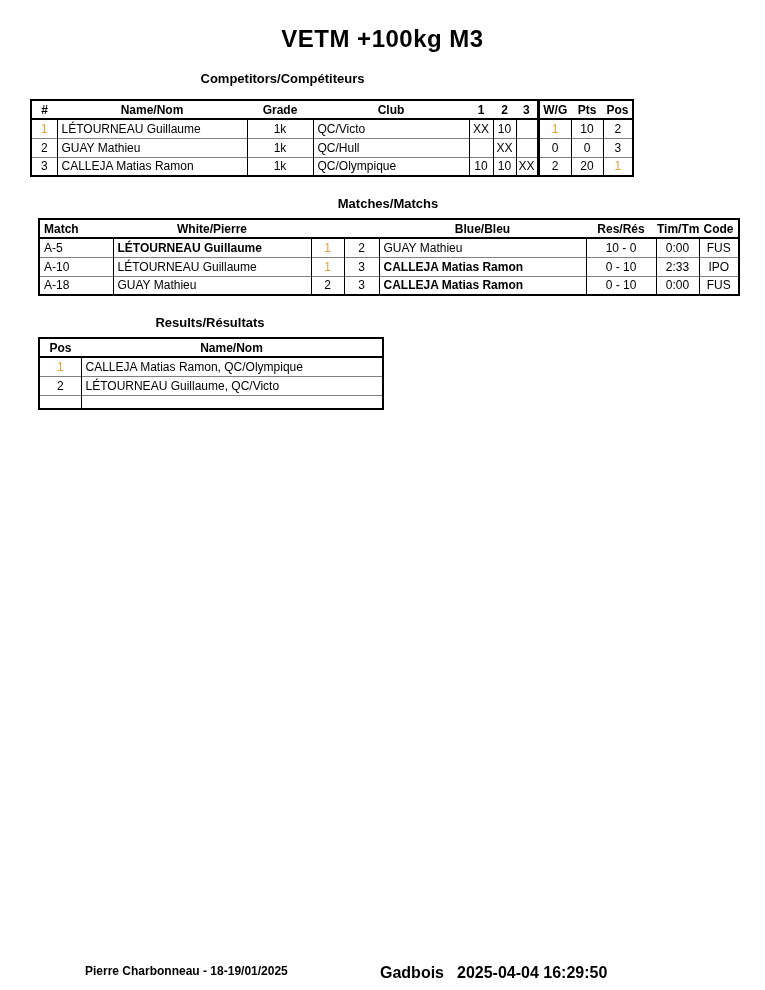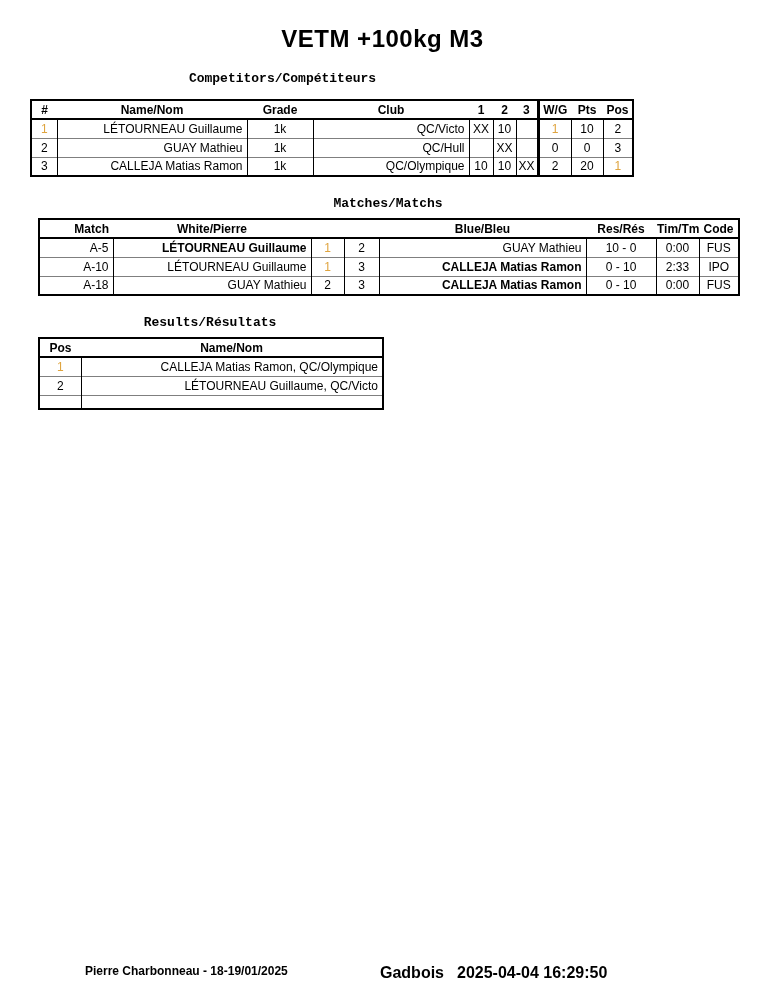--- a/index.html
+++ b/index.html
@@ -5,21 +5,21 @@
   html,body { margin:0; padding:0; background:#fff; }
   .page {
     position:relative; width:765px; height:990px; background:#ffffff;
     font-family:"Liberation Sans", sans-serif; color:#000; overflow:hidden;padding-left:24px;
   }
   .page-title {
     position:absolute; top:25px; left:0; width:765px; text-align:center;
     font-size:24px; font-weight:bold; letter-spacing:0.5px;
   }
   .section-heading {
-    position:absolute; font-size:13px; font-weight:bold; text-align:center;font-family:Liberation Mono, monospace;
+    position:absolute; font-size:13px; font-weight:bold; text-align:center;
   }
   #competitors-heading { top:71px; left:30px;  width:505px; }
   #matches-heading     { top:196px; left:38px; width:700px; }
   #results-heading     { top:315px; left:38px; width:344px; }
 
   table.sheet {
     position:absolute; border-collapse:collapse; table-layout:fixed;
     border:2px solid #000; font-size:12px;
   }
   #competitors-table { top:99px;  left:30px; width:602px; }
@@ -30,21 +30,21 @@
   table.sheet th { font-weight:bold; padding:0 4px; white-space:nowrap; overflow:hidden; }
   table.sheet tbody tr { height:19px; border-top:1px solid #7f7f7f; }
   table.sheet tbody tr.short-row { height:14px; }
   table.sheet td {
     border-left:1px solid #000; padding:0 4px;
     white-space:nowrap; overflow:hidden; vertical-align:middle;
   }
   table.sheet td:first-child { border-left:none; }
   .thickL { border-left:3px solid #000 !important; }
   .ac { text-align:center; padding:0 1px !important; }
-  .al { text-align:right; }
+  .al { text-align:left; }
   .win { font-weight:bold; }
   .gold { color:#DFA43F; }
 
   .footer-left  { position:absolute; top:964px; left:85px;  font-size:12px; font-weight:bold; }
   .footer-right { position:absolute; top:964px; left:380px; font-size:16px; font-weight:bold; }
   .footer-right .op { margin-right:13px; }
 </style>
 </head>
 <body>
 

